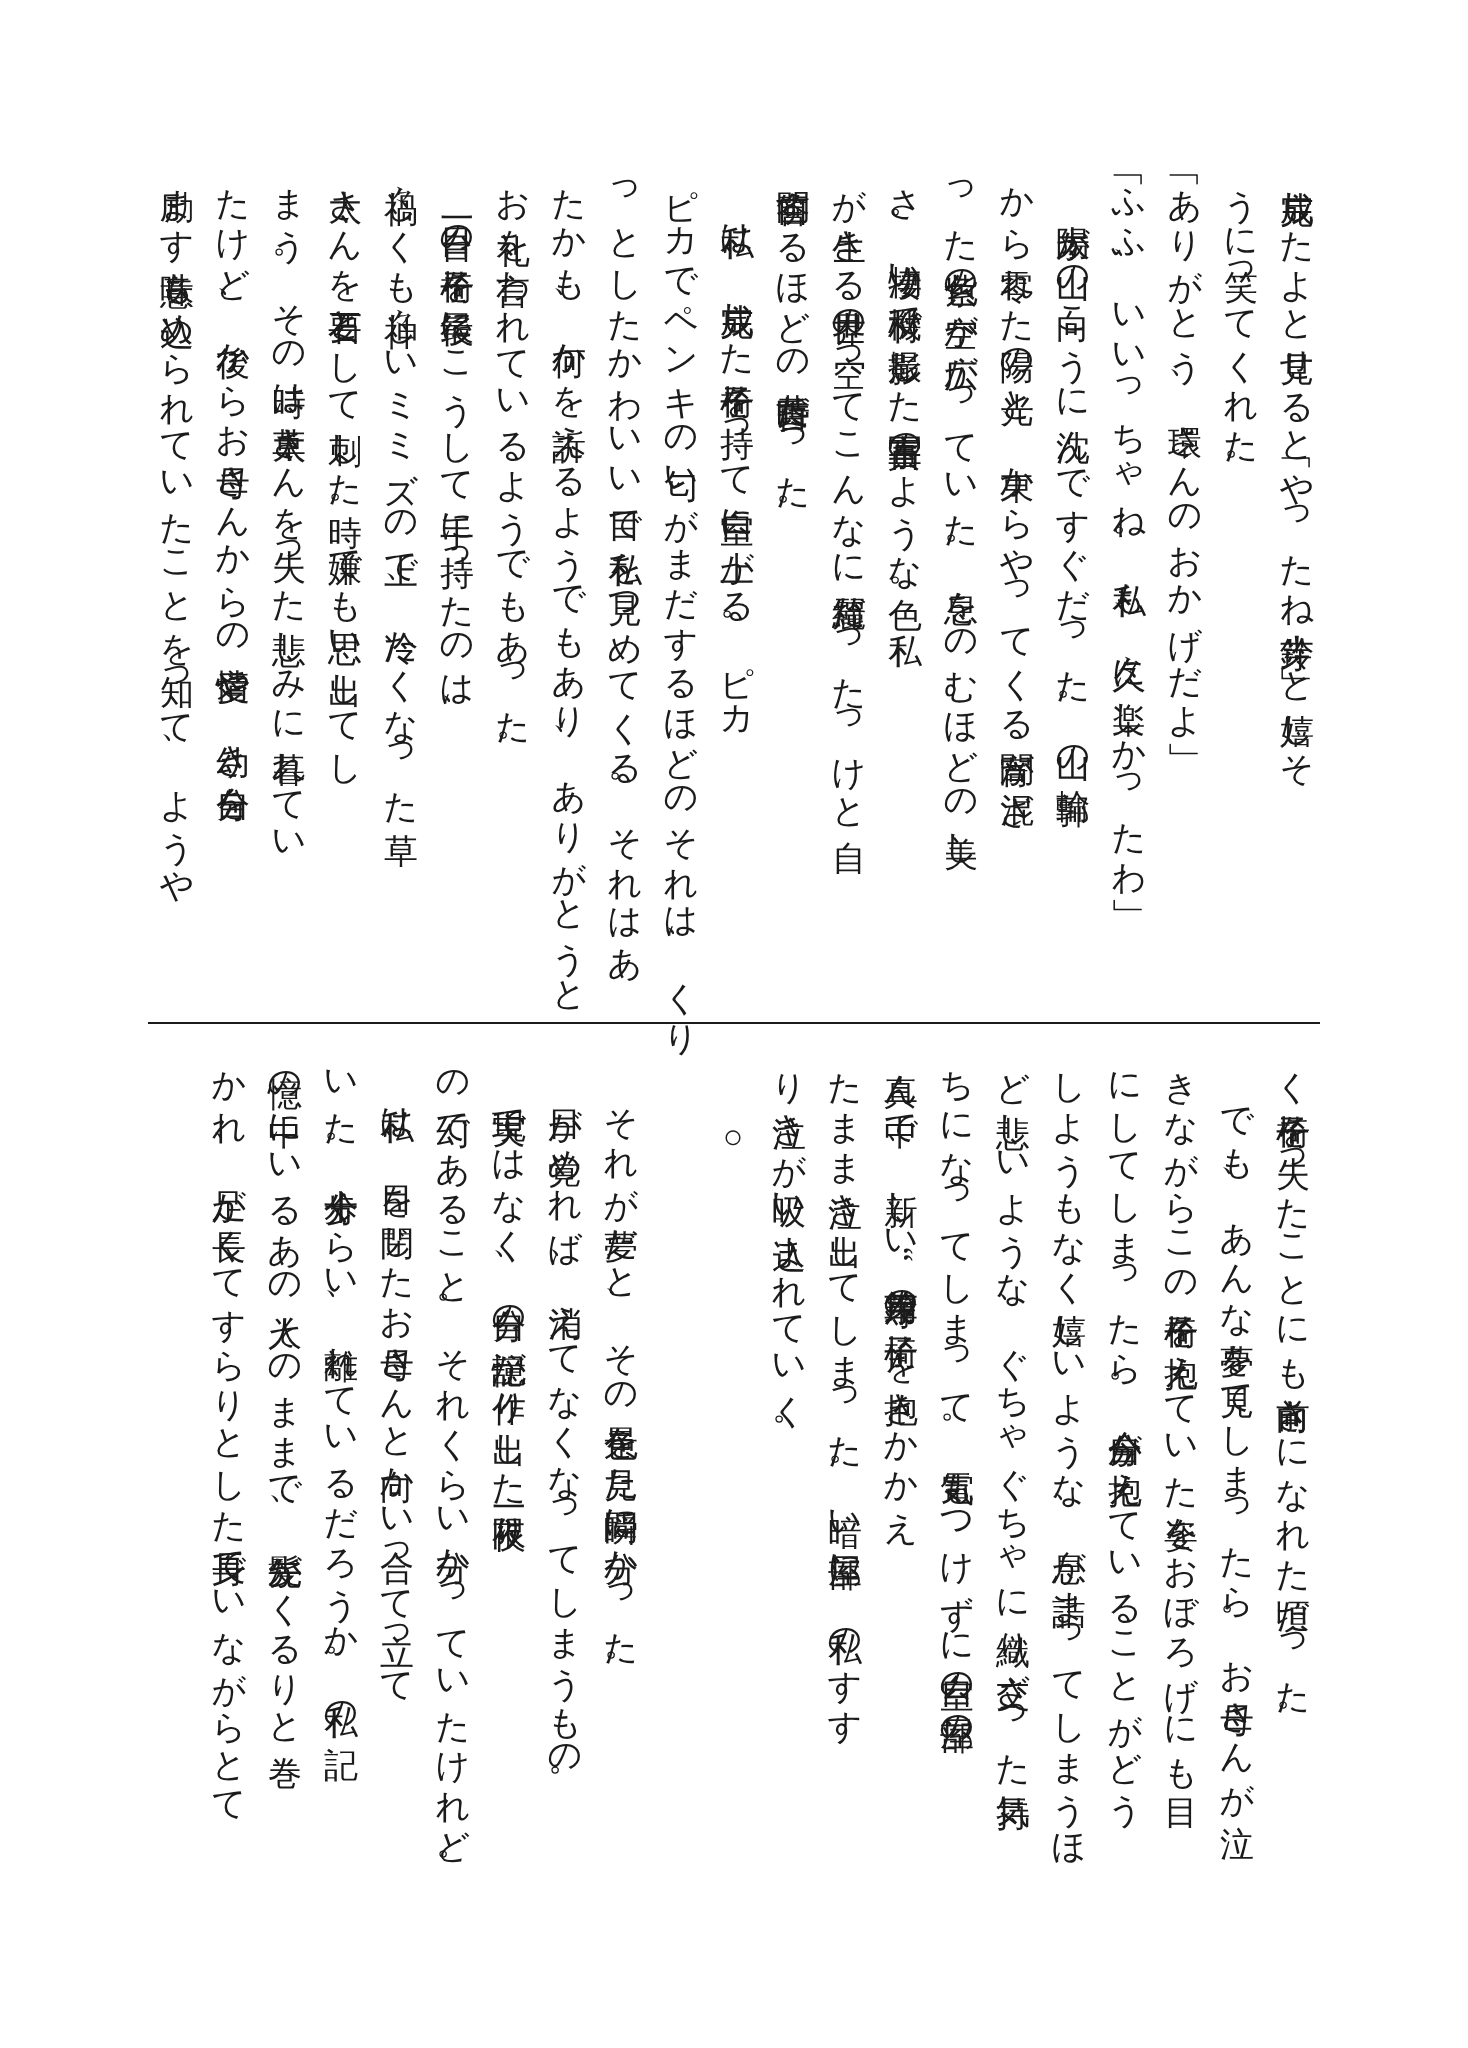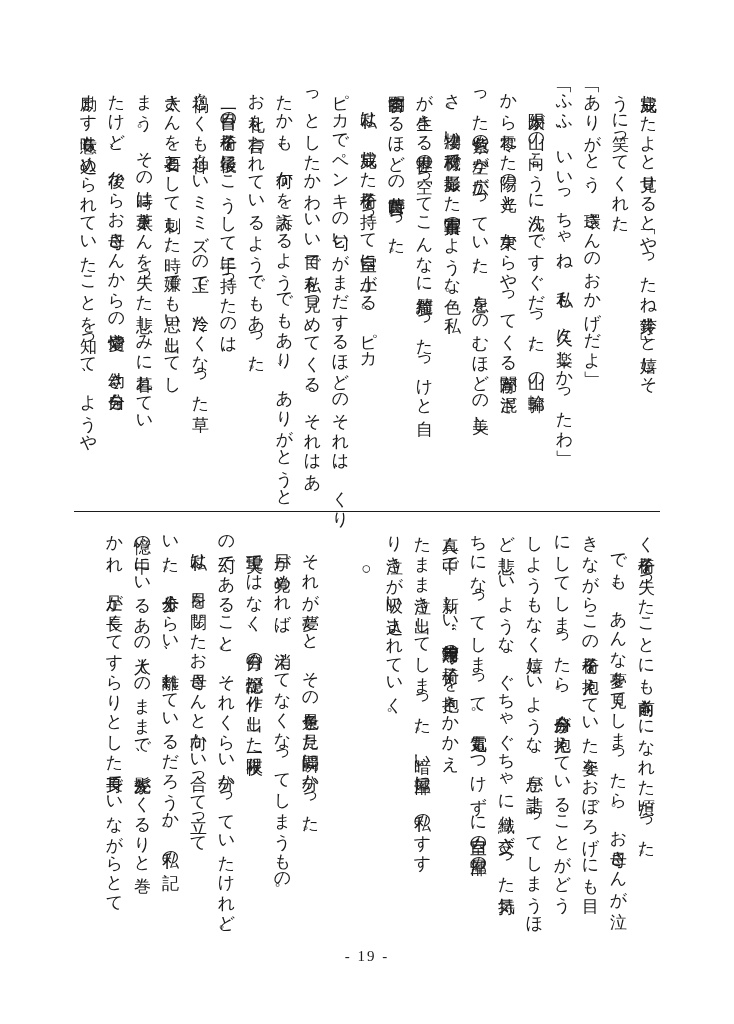--- a/index.html
+++ b/index.html
@@ -108,15 +108,14 @@
       <p>　それが夢だと、その景色を見た瞬間に分かった。</p>
       <p>　目が覚めれば、消えてなくなってしまうもの。</p>
       <p>　現実ではなく、自分の記憶が作り出した一夜限り</p>
       <p>の幻であること。それくらい分かっていたけれど。</p>
       <p>　私は、目を閉じたお母さんと向かい合って立って</p>
       <p>いた。十歩分くらい、離れているだろうか。私の記</p>
       <p>憶の中にいるあの人そのままで、髪先がくるりと巻</p>
       <p>かれ、足が長くてすらりとした長身でいながらとて</p>
     </section>
 
-  <footer class="page-number">- 19 -</footer>
 
 </div>
 
 </body></html>

